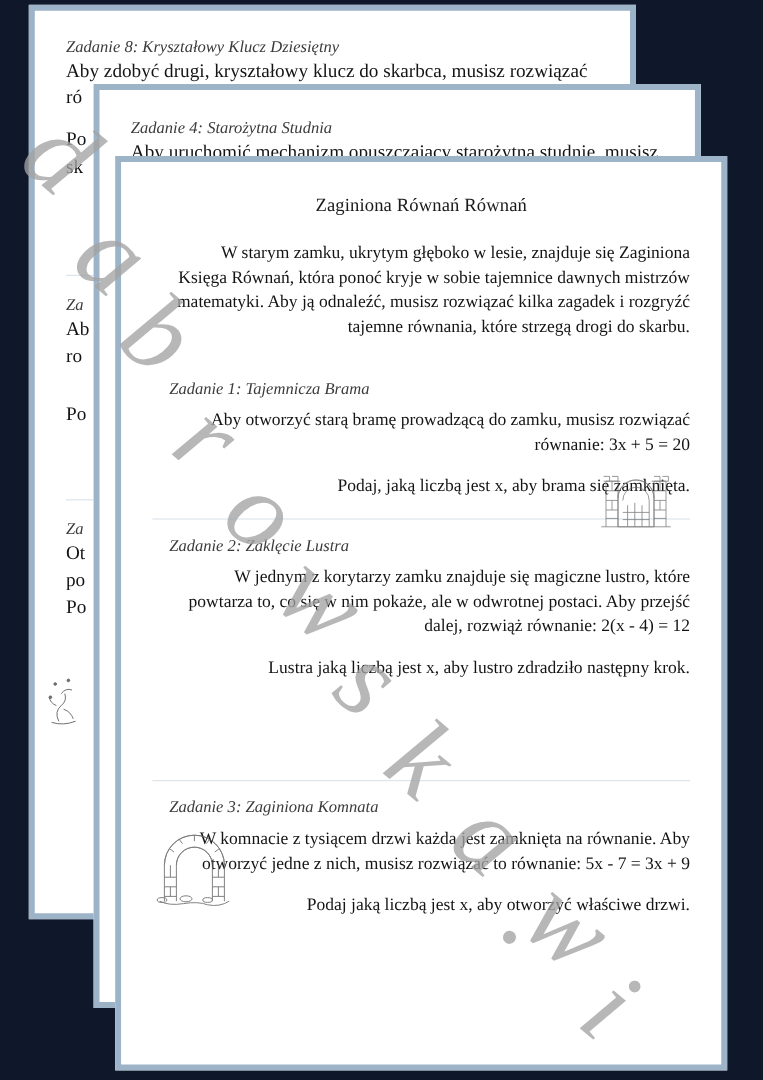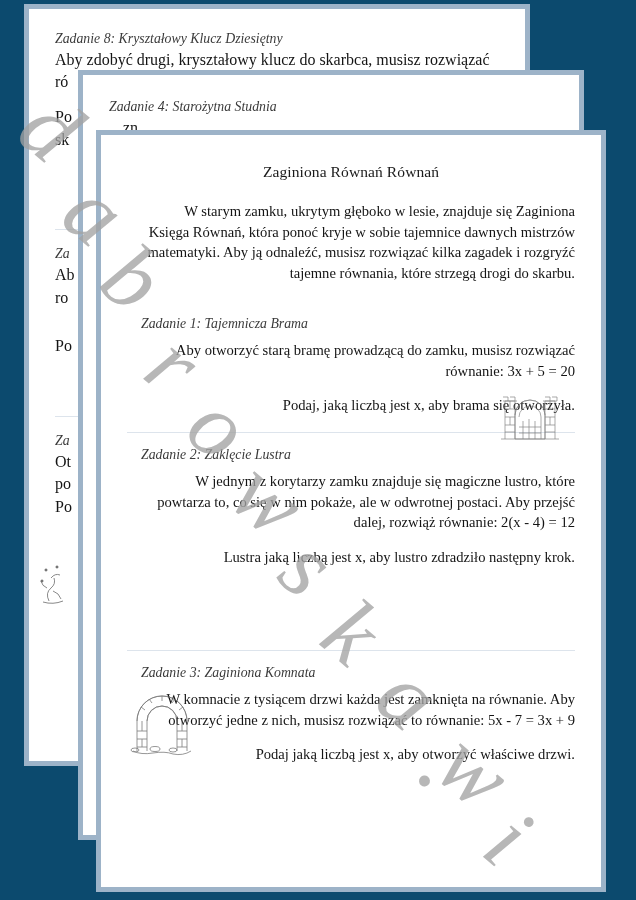--- a/index.html
+++ b/index.html
@@ -6,21 +6,21 @@
   html, body {
     margin: 0; padding: 0;
     width: 636px; height: 900px;
     background: #ffffff;
     font-family: "Liberation Serif", "DejaVu Serif", serif;
     overflow: hidden;
   }
   #stage {
     position: relative;
     width: 636px; height: 900px;
-    background: #0c4a6e;
+    background: #0f172a;
     overflow: hidden;
   }
 
   
   .page {
     position: absolute;
     background: #ffffff;
     border: 5px solid #9db3c8;
     overflow: hidden;
   }
@@ -152,20 +152,21 @@
           </g>
         </svg>
       </div>
     </div>
   </div>
 
   <div class="page" id="page-mid">
     <div class="page-body">
       <div class="clip-block" style="padding-top:22px">
         <div class="clip-line ital">Zadanie 4: Starożytna Studnia</div>
+        <div class="clip-line">Aby uruchomić mechanizm opuszczający starożytną studnię, musisz</div>
         <div class="clip-line" style="padding-left:14px">zn</div>
         <div class="gap"></div>
         <div class="clip-line" style="padding-left:14px">Po</div>
       </div>
 
       <hr class="rule" style="margin:74px 26px 0 26px">
 
       <div class="clip-block" style="padding-top:14px; padding-left:40px">
         <div class="clip-line ital">Za</div>
         <div class="clip-line">W</div>
@@ -215,21 +216,21 @@
 
         <div class="doc-title">Zaginiona Równań Równań</div>
 
         <p class="para indent">W starym zamku, ukrytym głęboko w lesie, znajduje się Zaginiona Księga Równań, która ponoć kryje w sobie tajemnice dawnych mistrzów matematyki. Aby ją odnaleźć, musisz rozwiązać kilka zagadek i rozgryźć tajemne równania, które strzegą drogi do skarbu.</p>
 
         <div style="height:14px"></div>
 
         <div class="section">
           <div class="task-head">Zadanie 1: Tajemnicza Brama</div>
           <p class="para">Aby otworzyć starą bramę prowadzącą do zamku, musisz rozwiązać równanie: 3x + 5 = 20</p>
-          <p class="para">Podaj, jaką liczbą jest x, aby brama się otworzyła.</p>
+          <p class="para">Podaj, jaką liczbą jest x, aby brama się zamknięta.</p>
         </div>
 
         <div class="illus" style="left:398px; top:250px; width:62px; height:56px;">
           <svg viewBox="0 0 62 56" width="62" height="56" aria-hidden="true">
             <g stroke="#6a6a6a" stroke-width=".7" fill="none">
               <path d="M6 54 V16 h10 V54"></path>
               <path d="M46 54 V16 h10 V54"></path>
               <path d="M16 30 a15 15 0 0 1 30 0 V54 H16 Z"></path>
               <path d="M16 30 a15 15 0 0 1 30 0"></path>
               <path d="M20 32 a11 11 0 0 1 22 0 V54"></path>

